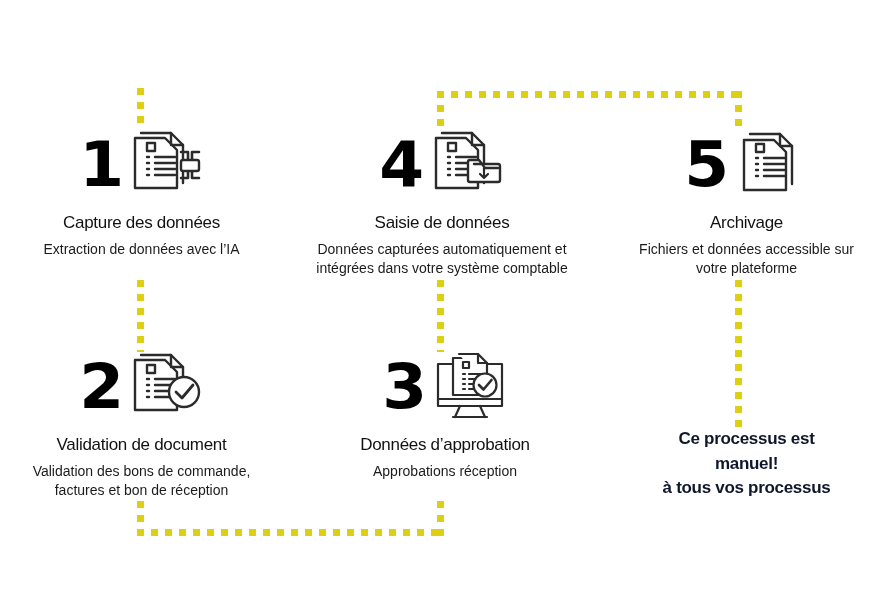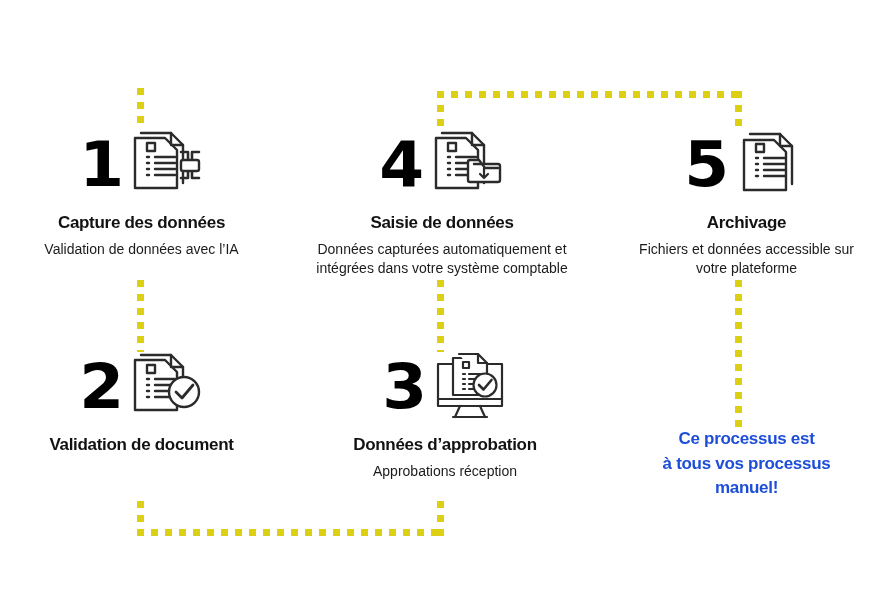--- a/index.html
+++ b/index.html
@@ -63,42 +63,42 @@
     color: #000000;
     transform: scaleX(1.04);
   }
   .step-icon {
     width: 74px;
     height: 70px;
     display: block;
   }
   .step-title {
     font-size: 17px;
-    font-weight: 700;
+    font-weight: 400;
     letter-spacing: -0.3px;
     color: #121212;
     margin-top: 9px;
   }
   .step-desc {
     font-size: 14px;
     font-weight: 400;
     line-height: 1.35;
     color: #1b1b1b;
     margin-top: 7px;
   }
 
   
   .note {
     position: absolute;
     text-align: center;
     font-size: 17px;
     font-weight: 700;
     line-height: 1.45;
     letter-spacing: -0.3px;
-    color: #1d4ed8;
+    color: #0f172a;
   }
 </style>
 </head>
 <body>
 
 <div id="infographic">
 
   <div class="dots-v" style="left:137px; top:88px; height:42px;"></div>
 
   <div class="dots-v" style="left:137px; top:280px; height:72px;"></div>
@@ -126,38 +126,40 @@
         <path d="M18 27 h2 M18 33 h2 M18 39 h2 M18 45 h2"></path>
         <path d="M26 27 h20 M26 33 h20 M26 39 h20 M26 45 h20"></path>
         <path d="M52 22 h7 v7" stroke-width="2.6"></path>
         <path d="M70 22 h-7 v7" stroke-width="2.6"></path>
         <path d="M52 48 h7 v-7" stroke-width="2.6"></path>
         <path d="M70 48 h-7 v-7" stroke-width="2.6"></path>
         <path d="M54 30 h14 a2 2 0 0 1 2 2 v7 a2 2 0 0 1 -2 2 h-14 a2 2 0 0 1 -2 -2 v-7 a2 2 0 0 1 2 -2 z" fill="#ffffff"></path>
       </svg>
     </div>
     <div class="step-title">Capture des données</div>
-    <div class="step-desc">Validation de données avec l’IA</div>
+    <div class="step-desc">Extraction de données avec l’IA</div>
   </div>
 
   <div class="step" style="left:0px; top:348px; width:283px;">
     <div class="step-head">
       <div class="step-num">2</div>
       <svg class="step-icon" viewBox="0 0 74 70" fill="none" stroke="#2b2b2b" stroke-width="2.4" stroke-linecap="round" stroke-linejoin="round">
         <path d="M6 8 h30 l12 12 v38 h-42 z"></path>
         <path d="M12 3 h30 l12 12 v38"></path>
         <path d="M42 3 v12 h12"></path>
         <rect x="18" y="13" width="8" height="8"></rect>
         <path d="M18 27 h2 M18 33 h2 M18 39 h2 M18 45 h2"></path>
         <path d="M26 27 h20 M26 33 h20 M26 39 h20 M26 45 h20"></path>
         <circle cx="55" cy="40" r="15" fill="#ffffff"></circle>
         <path d="M47 40 l6 6 l11 -13" stroke-width="2.8"></path>
       </svg>
     </div>
     <div class="step-title">Validation de document</div>
+    <div class="step-desc" style="white-space: pre-line;">Validation des bons de commande,
+factures et bon de réception</div>
   </div>
 
   <div class="step" style="left:300px; top:348px; width:290px;">
     <div class="step-head">
       <div class="step-num">3</div>
       <svg class="step-icon" viewBox="0 0 74 70" fill="none" stroke="#2b2b2b" stroke-width="2.2" stroke-linecap="round" stroke-linejoin="round">
         <path d="M5 12 h64 v35 h-64 z"></path>
         <path d="M5 47 h64 v7 h-64 z"></path>
         <path d="M34 40 h6 v-2 h-6 z"></path>
         <path d="M27 54 l-5 11 M47 54 l5 11 M20 65 h34"></path>
@@ -207,17 +209,17 @@
         <path d="M30 28 h21 M30 34 h21 M30 40 h21 M30 46 h21"></path>
       </svg>
     </div>
     <div class="step-title">Archivage</div>
     <div class="step-desc" style="white-space: pre-line;">Fichiers et données accessible sur
 votre plateforme</div>
   </div>
 
   <div class="note" style="left:600px; top:427px; width:293px;">
     <div>Ce processus est</div>
+    <div>manuel!</div>
     <div>à tous vos processus</div>
-    <div>manuel!</div>
   </div>
 
 </div>
 
 </body></html>

